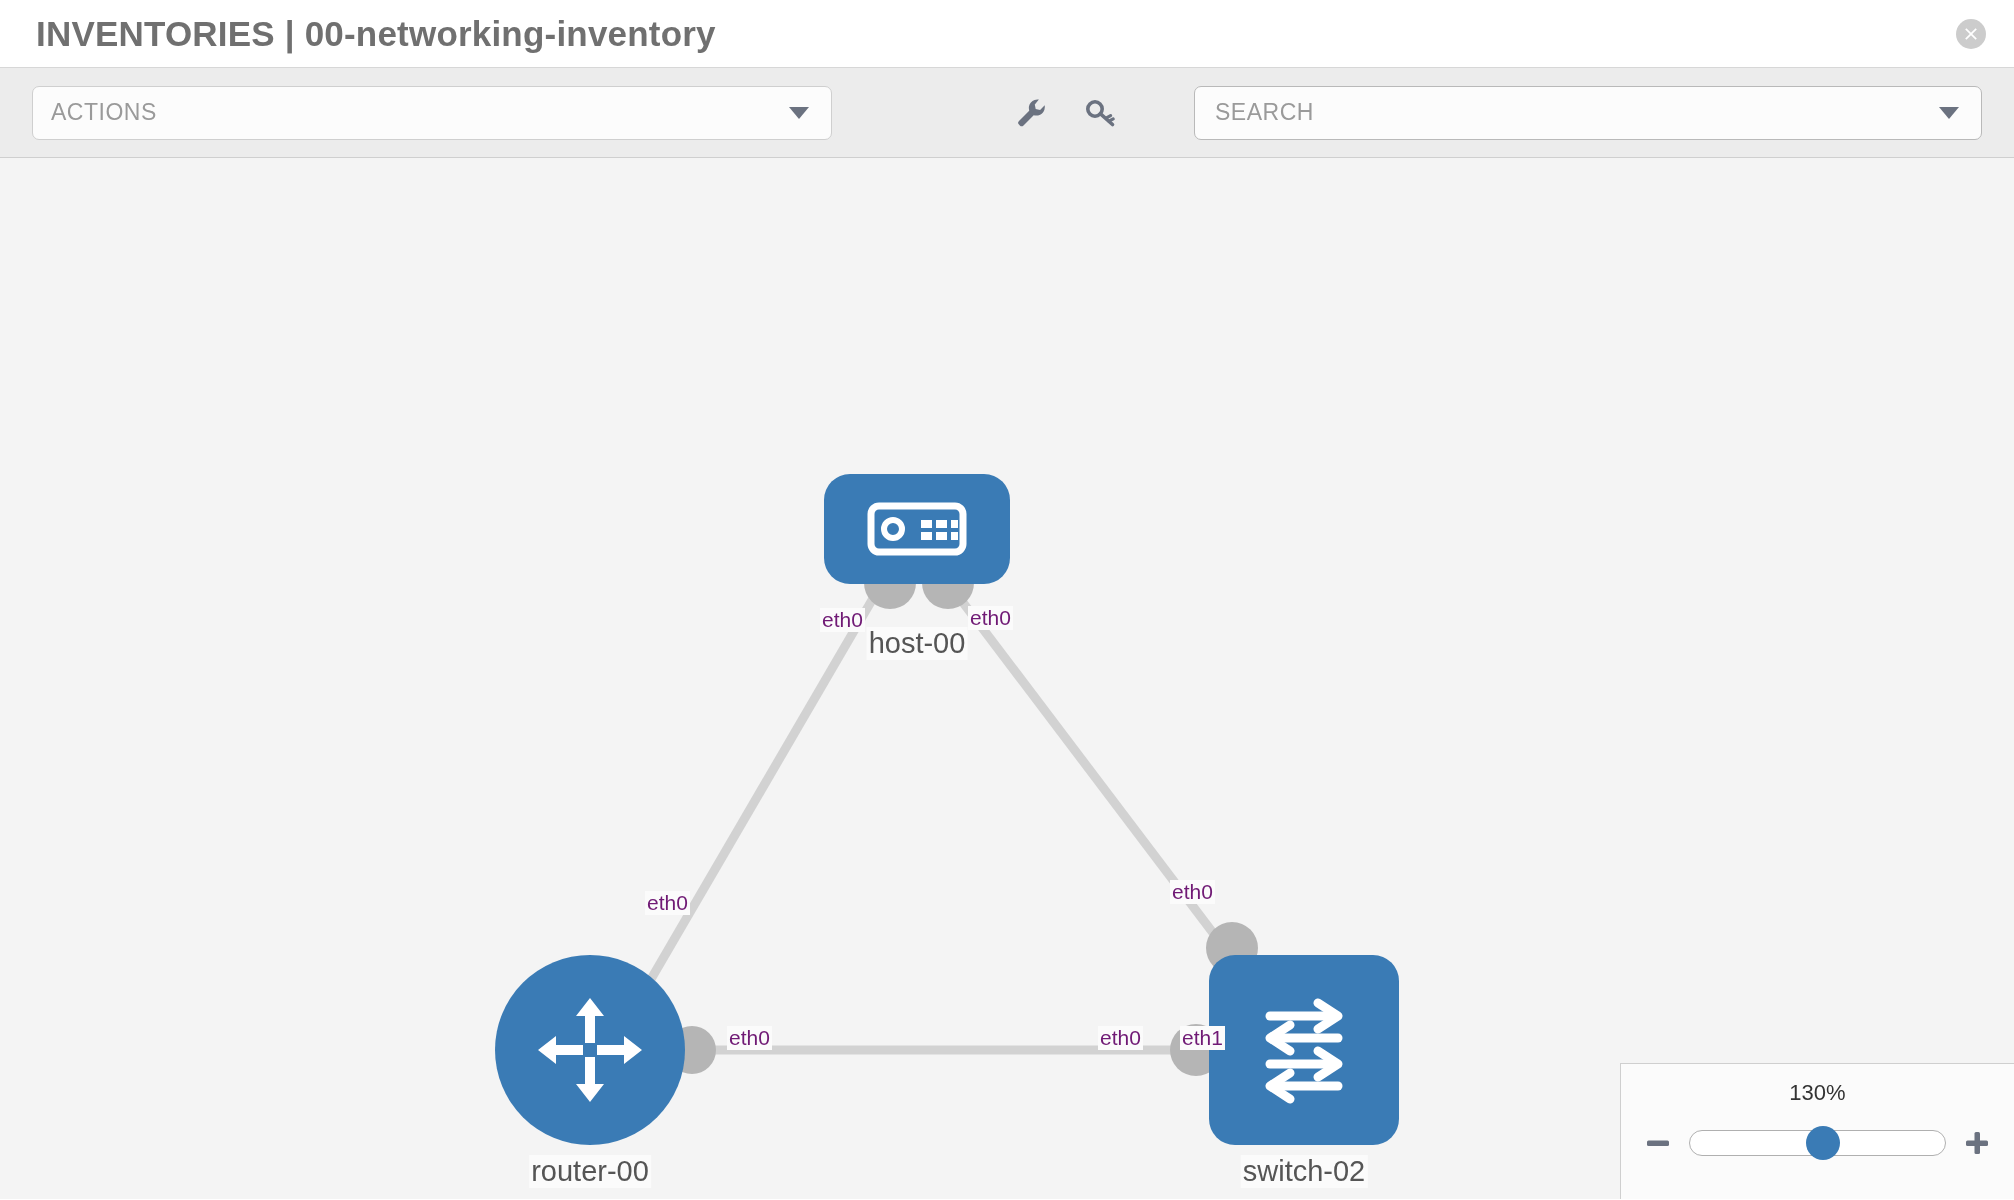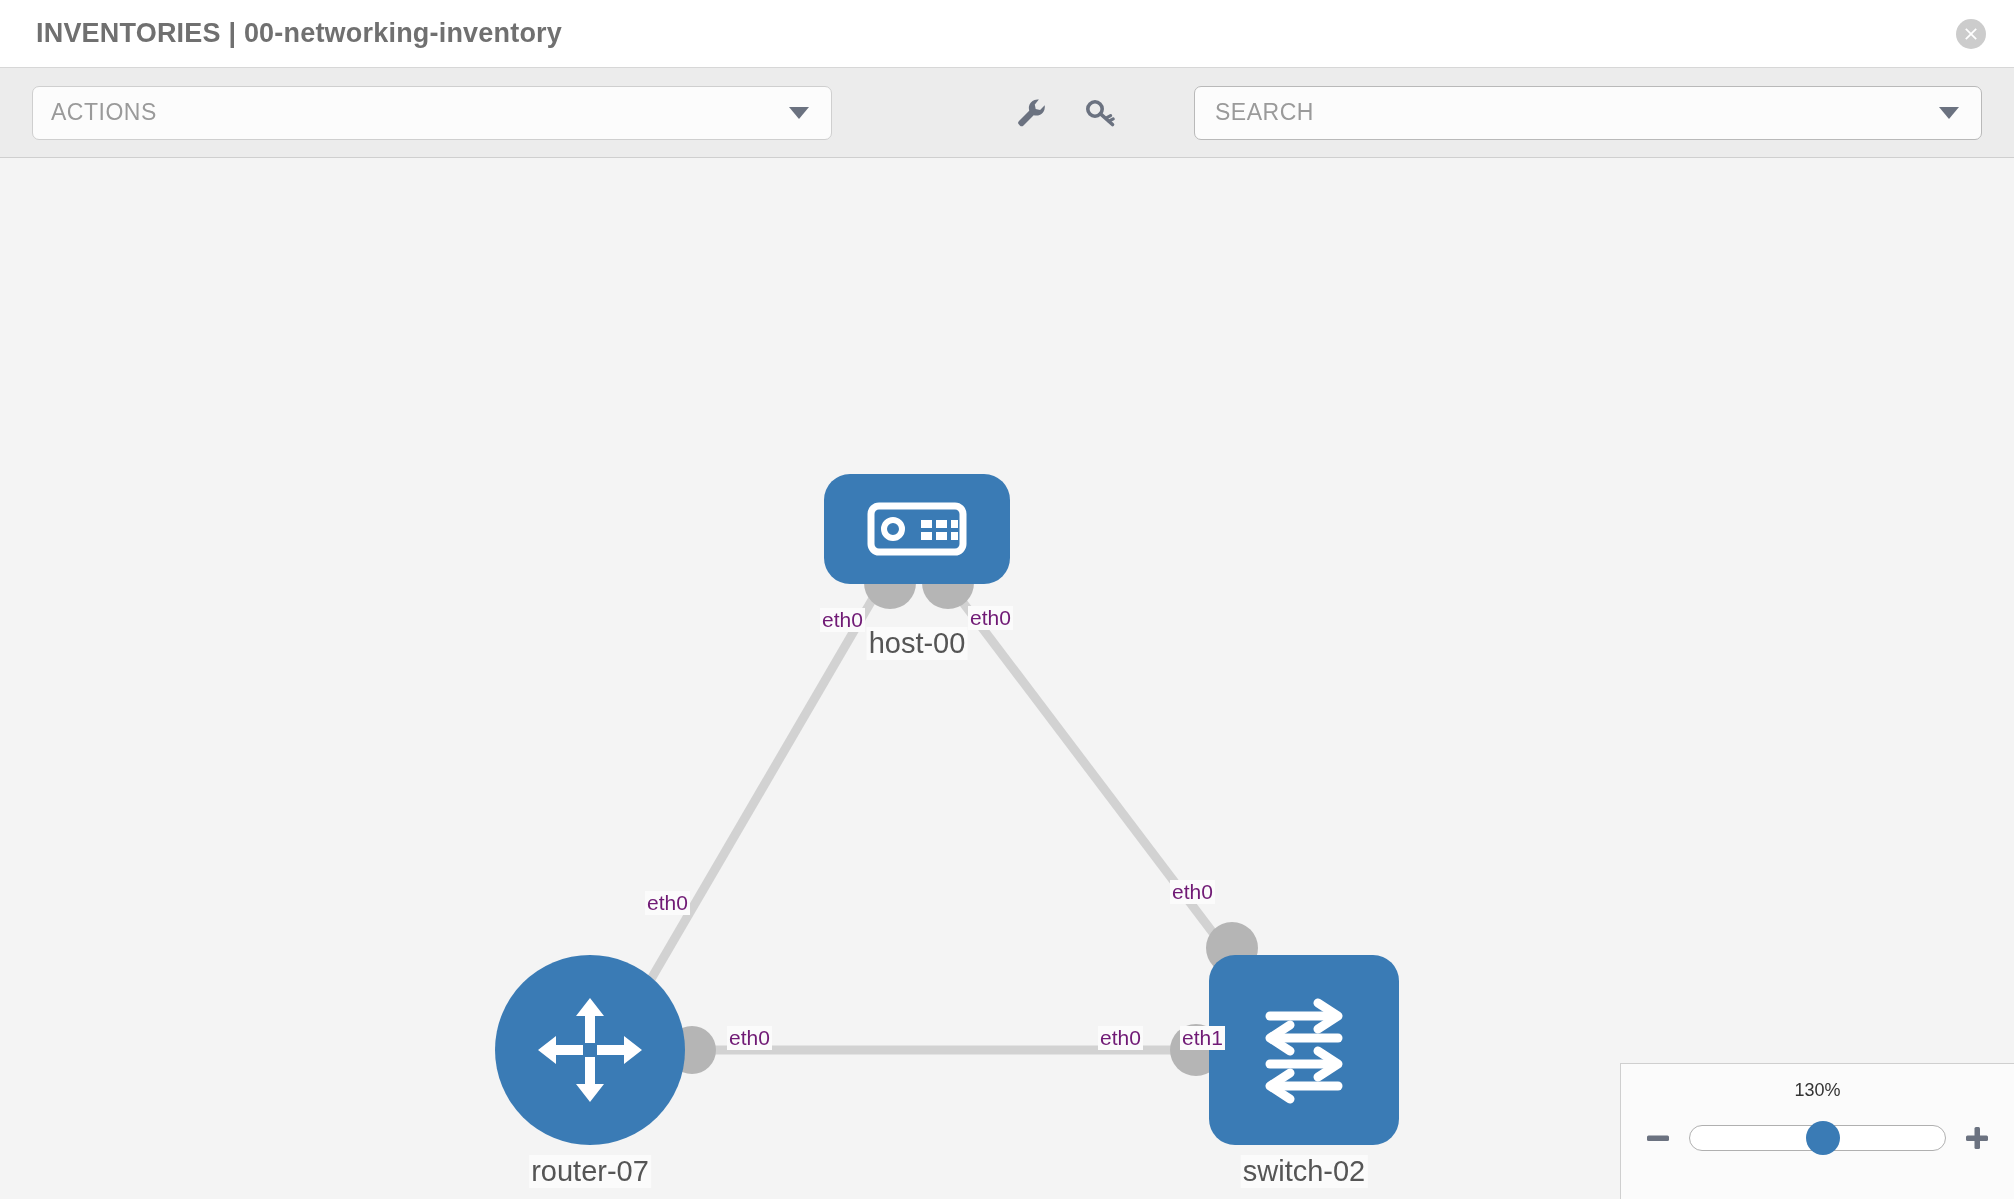--- a/index.html
+++ b/index.html
@@ -16,21 +16,21 @@
   .header {
     position: relative;
     height: 68px;
     background: #ffffff;
     border-bottom: 1px solid #d7d7d7;
     display: flex;
     align-items: center;
     padding: 0 36px;
   }
   .page-title {
-    font-size: 27px;
+    font-size: 35px;
     font-weight: bold;
     color: #707070;
     letter-spacing: 0.2px;
     white-space: nowrap;
   }
   .close-btn {
     position: absolute;
     right: 28px;
     top: 50%;
     transform: translateY(-50%);
@@ -164,21 +164,21 @@
     background: #fbfbfb;
     border: 1px solid #cfcfcf;
     border-right: none;
     border-bottom: none;
     display: flex;
     flex-direction: column;
     align-items: center;
     padding-top: 16px;
   }
   .zoom-pct {
-    font-size: 18px;
+    font-size: 22px;
     color: #333333;
     margin-bottom: 22px;
   }
   .zoom-row {
     display: flex;
     align-items: center;
     width: 100%;
     padding: 0 22px;
     gap: 16px;
   }
@@ -319,21 +319,21 @@
       <use href="#ic-router" x="590" y="892"></use>
     </g>
 
     <g>
       <rect x="1209" y="797" width="190" height="190" rx="26" ry="26" fill="#3a7bb5"></rect>
       <use href="#ic-switch" x="1304" y="892"></use>
     </g>
   </svg>
 
   <div class="node-label" style="left:917px; top:440px;margin-top:29px;">host-00</div>
-  <div class="node-label" style="left:590px; top:997px;">router-07</div>
+  <div class="node-label" style="left:590px; top:997px;">router-00</div>
   <div class="node-label" style="left:1304px; top:997px;">switch-02</div>
 
   <div class="iface-label" style="left:820px; top:450px;">eth0</div>
   <div class="iface-label" style="left:968px; top:448px;">eth0</div>
   <div class="iface-label" style="left:645px; top:733px;">eth0</div>
   <div class="iface-label" style="left:1170px; top:722px;">eth0</div>
   <div class="iface-label" style="left:727px; top:868px;">eth0</div>
   <div class="iface-label" style="left:1098px; top:868px;">eth0</div>
   <div class="iface-label" style="left:1180px; top:868px;text-align:right;">eth1</div>
 

